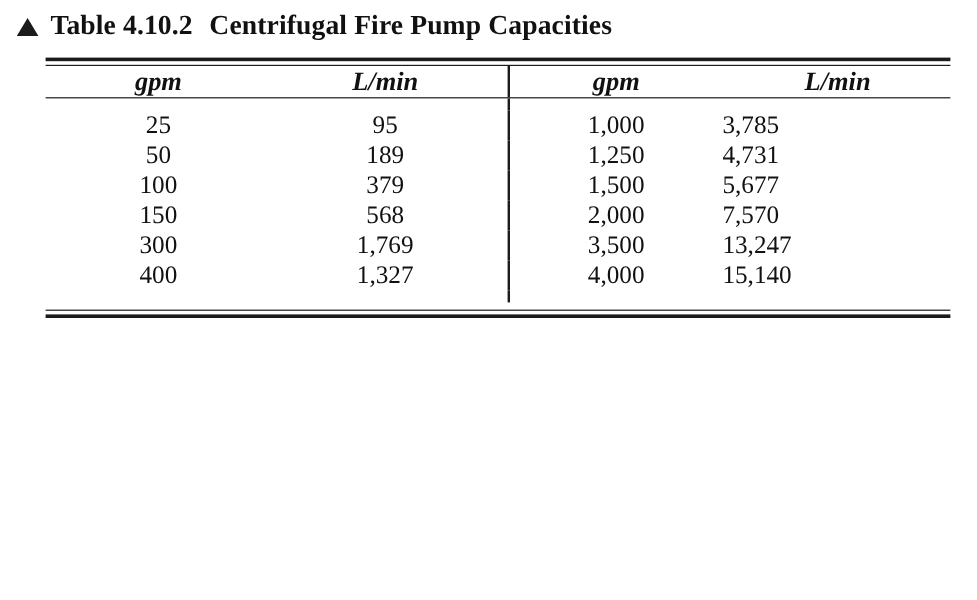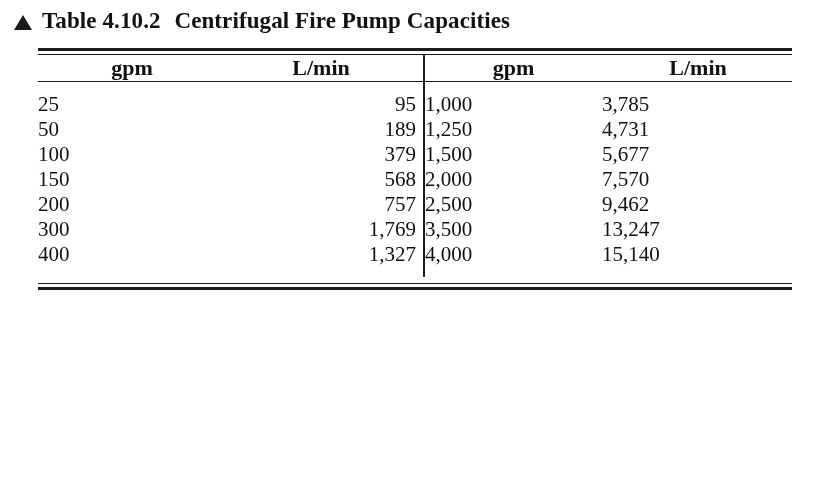--- a/index.html
+++ b/index.html
@@ -70,29 +70,30 @@
   }
   .rule-gap {
     height: 3px;
   }
   .hdr-cell {
     font-weight: bold;
     font-size: 22px;
     text-align: center;
     padding: 9px 0 11px 0;
     font-family: "Liberation Serif", serif;
+    font-style: italic;
   }
   .data-cell {
     font-size: 21px;
     padding: 2px 0 3px 0;
     font-family: "Liberation Serif", serif;
   }
-  .c-gpm-left  { text-align: left; padding-right: 40px; }
-  .c-lmin-left { text-align: right; padding-right: 52px; }
-  .c-gpm-right { text-align: left; padding-right: 48px; }
+  .c-gpm-left  { text-align: center; padding-right: 40px; }
+  .c-lmin-left { text-align: center; padding-right: 52px; }
+  .c-gpm-right { text-align: center; padding-right: 48px; }
   .c-lmin-right{ text-align: left; padding-right: 66px; }
 
   .hdr-gpm-left  { padding-right: 22px; }
   .hdr-lmin-left { padding-right: 20px; }
   .hdr-gpm-right { padding-right: 14px; }
   .hdr-lmin-right{ padding-right: 30px; }
 
   .divider-cell {
     border-left: 2px solid #1b1b1b;
   }
@@ -181,27 +182,20 @@
           <td class="data-cell c-lmin-right">5,677</td>
         </tr>
         <tr>
           <td class="data-cell c-gpm-left">150</td>
           <td class="data-cell c-lmin-left">568</td>
           <td></td>
           <td class="data-cell c-gpm-right divider-cell">2,000</td>
           <td class="data-cell c-lmin-right">7,570</td>
         </tr>
         <tr>
-          <td class="data-cell c-gpm-left">200</td>
-          <td class="data-cell c-lmin-left">757</td>
-          <td></td>
-          <td class="data-cell c-gpm-right divider-cell">2,500</td>
-          <td class="data-cell c-lmin-right">9,462</td>
-        </tr>
-        <tr>
           <td class="data-cell c-gpm-left">300</td>
           <td class="data-cell c-lmin-left">1,769</td>
           <td></td>
           <td class="data-cell c-gpm-right divider-cell">3,500</td>
           <td class="data-cell c-lmin-right">13,247</td>
         </tr>
         <tr>
           <td class="data-cell c-gpm-left">400</td>
           <td class="data-cell c-lmin-left">1,327</td>
           <td></td>

